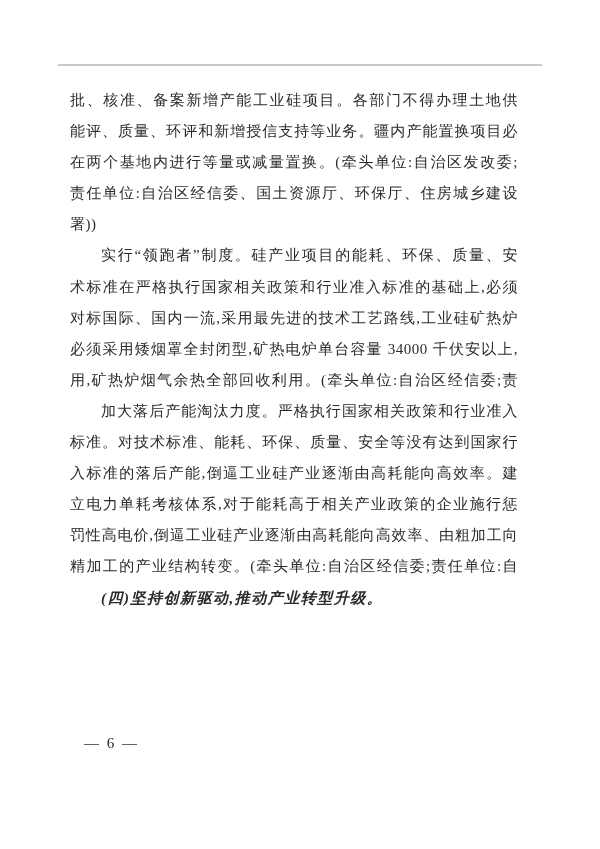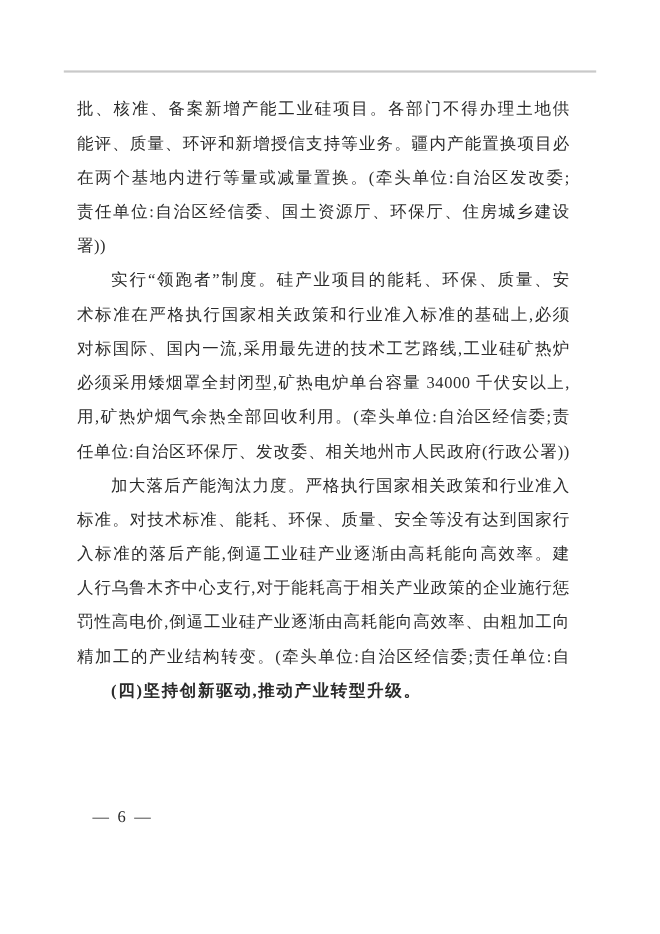--- a/index.html
+++ b/index.html
@@ -46,20 +46,21 @@
   .e {
     text-align: left;
   }
   
   .ind {
     text-indent: 31px;
   }
   
   .head {
     font-weight: bold;
+    font-style: italic;
     letter-spacing: 1.5px;
   }
   .page-number {
     position: absolute;
     left: 84px;
     top: 733px;
     font-size: 15px;
     line-height: 20px;
     color: #2b2b2b;
     letter-spacing: 2px;
@@ -75,24 +76,23 @@
     <div class="ln j">批、核准、备案新增产能工业硅项目。各部门不得办理土地供应、</div>
     <div class="ln j">能评、质量、环评和新增授信支持等业务。疆内产能置换项目必须</div>
     <div class="ln j">在两个基地内进行等量或减量置换。(牵头单位:自治区发改委;</div>
     <div class="ln j">责任单位:自治区经信委、国土资源厅、环保厅、住房城乡建设厅、</div>
     <div class="ln e">署))</div>
     <div class="ln j ind">实行“领跑者”制度。硅产业项目的能耗、环保、质量、安全、技</div>
     <div class="ln j">术标准在严格执行国家相关政策和行业准入标准的基础上,必须</div>
     <div class="ln j">对标国际、国内一流,采用最先进的技术工艺路线,工业硅矿热炉</div>
     <div class="ln j">必须采用矮烟罩全封闭型,矿热电炉单台容量 34000 千伏安以上,</div>
     <div class="ln j">用,矿热炉烟气余热全部回收利用。(牵头单位:自治区经信委;责</div>
-    <div class="ln j">任单位:自治区环保厅、发改委、相关地州市人民政府(行政公署))</div>
     <div class="ln j ind">加大落后产能淘汰力度。严格执行国家相关政策和行业准入</div>
     <div class="ln j">标准。对技术标准、能耗、环保、质量、安全等没有达到国家行业准</div>
     <div class="ln j">入标准的落后产能,倒逼工业硅产业逐渐由高耗能向高效率。建</div>
-    <div class="ln j">人行乌鲁木齐中心支行,对于能耗高于相关产业政策的企业施行惩</div>
+    <div class="ln j">立电力单耗考核体系,对于能耗高于相关产业政策的企业施行惩</div>
     <div class="ln j">罚性高电价,倒逼工业硅产业逐渐由高耗能向高效率、由粗加工向</div>
     <div class="ln j">精加工的产业结构转变。(牵头单位:自治区经信委;责任单位:自</div>
     <div class="ln e ind head">(四)坚持创新驱动,推动产业转型升级。</div>
   </div>
 
   <div class="page-number">— 6 —</div>
 </div>
 
 </body></html>

